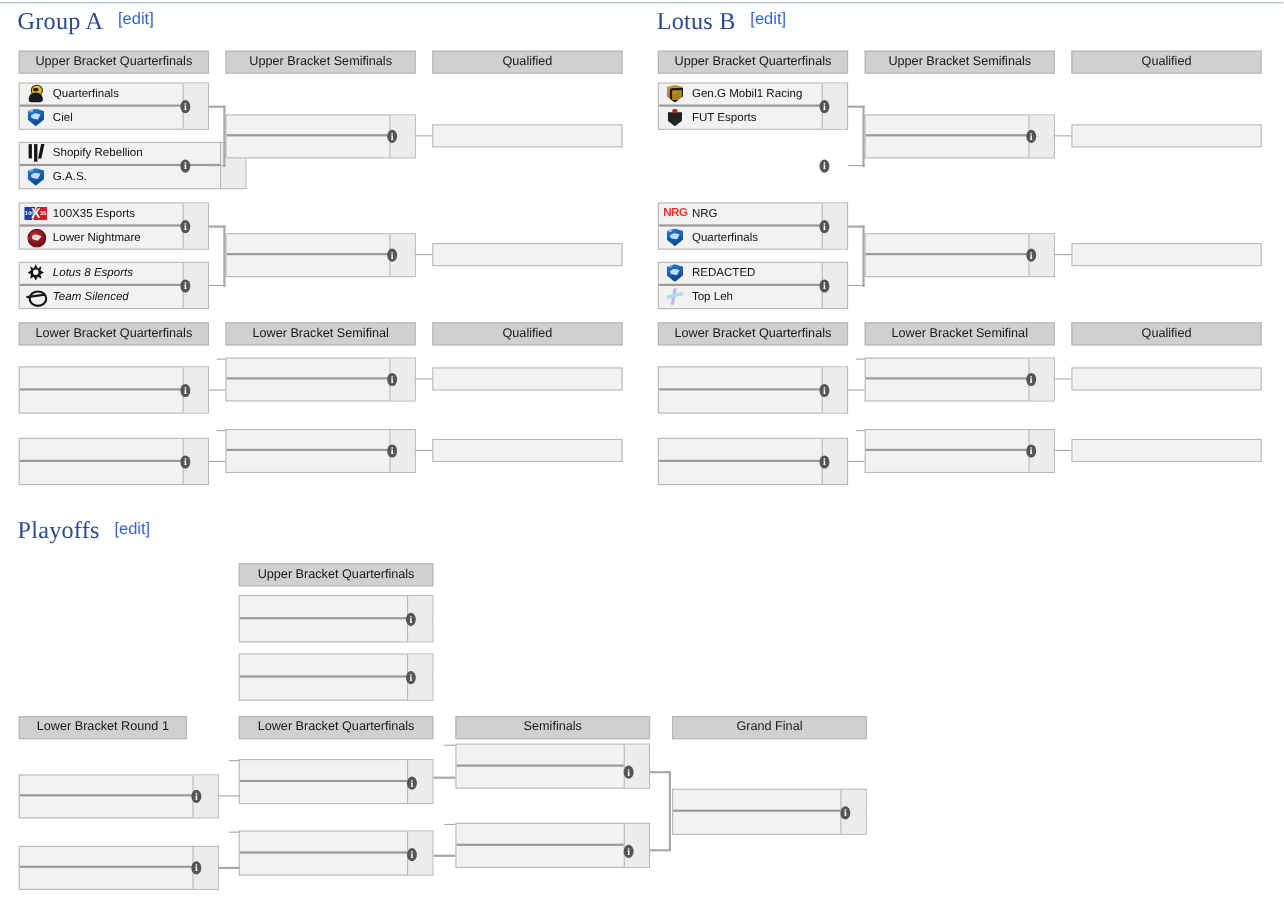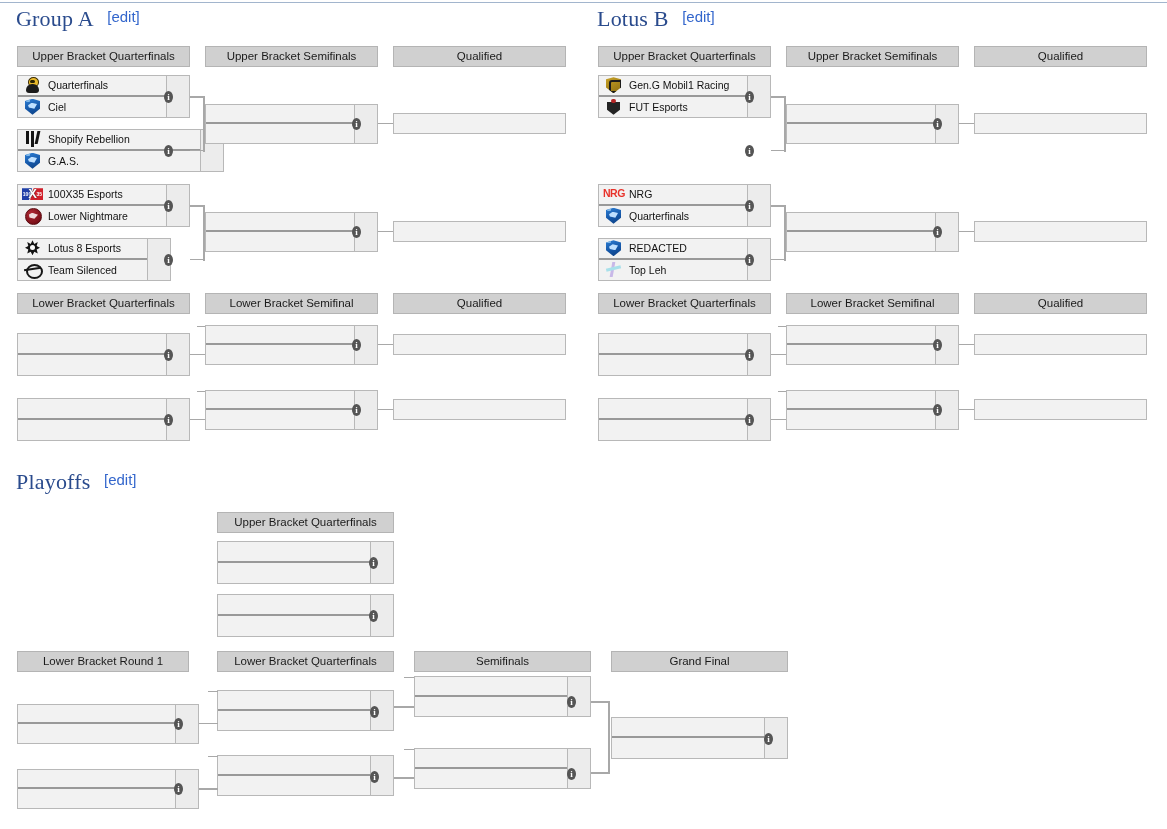--- a/index.html
+++ b/index.html
@@ -266,21 +266,21 @@
     <div class="side">
       <span class="logo">
           <span class="lg lg-un"></span>
         </span>
       <span class="tname">Lower Nightmare</span>
     </div>
     <div class="scorecol"></div>
   </div>
   <div class="info-i" style="left:164px; top:200px;">i</div>
 
-  <div class="match" style="left:17px; top:238px; width:154px; height:43px;">
+  <div class="match" style="left:17px; top:238px; width:173px; height:43px;font-style:italic;">
     <div class="side top">
       <span class="logo">
           <span class="lg lg-lotus"></span>
         </span>
       <span class="tname">Lotus 8 Esports</span>
     </div>
     <div class="side">
       <span class="logo">
           <span class="lg lg-sil"></span>
         </span>
@@ -594,21 +594,21 @@
     <div class="side top">
         <span class="tname"></span>
       </div>
     <div class="side">
         <span class="tname"></span>
       </div>
     <div class="scorecol"></div>
   </div>
   <div class="info-i" style="left:369px; top:610px;">i</div>
 
-  <div class="round-hd" style="left:17px; top:651px; width:172px;">Lower Bracket Round 1</div>
+  <div class="round-hd" style="left:17px; top:651px; width:153px;">Lower Bracket Round 1</div>
   <div class="round-hd" style="left:217px; top:651px; width:177px;">Lower Bracket Quarterfinals</div>
   <div class="round-hd" style="left:414px; top:651px; width:177px;">Semifinals</div>
   <div class="round-hd" style="left:611px; top:651px; width:177px;">Grand Final</div>
 
   <div class="match" style="left:17px; top:704px; width:182px; height:40px;">
     <div class="side top">
         <span class="tname"></span>
       </div>
     <div class="side">
         <span class="tname"></span>

